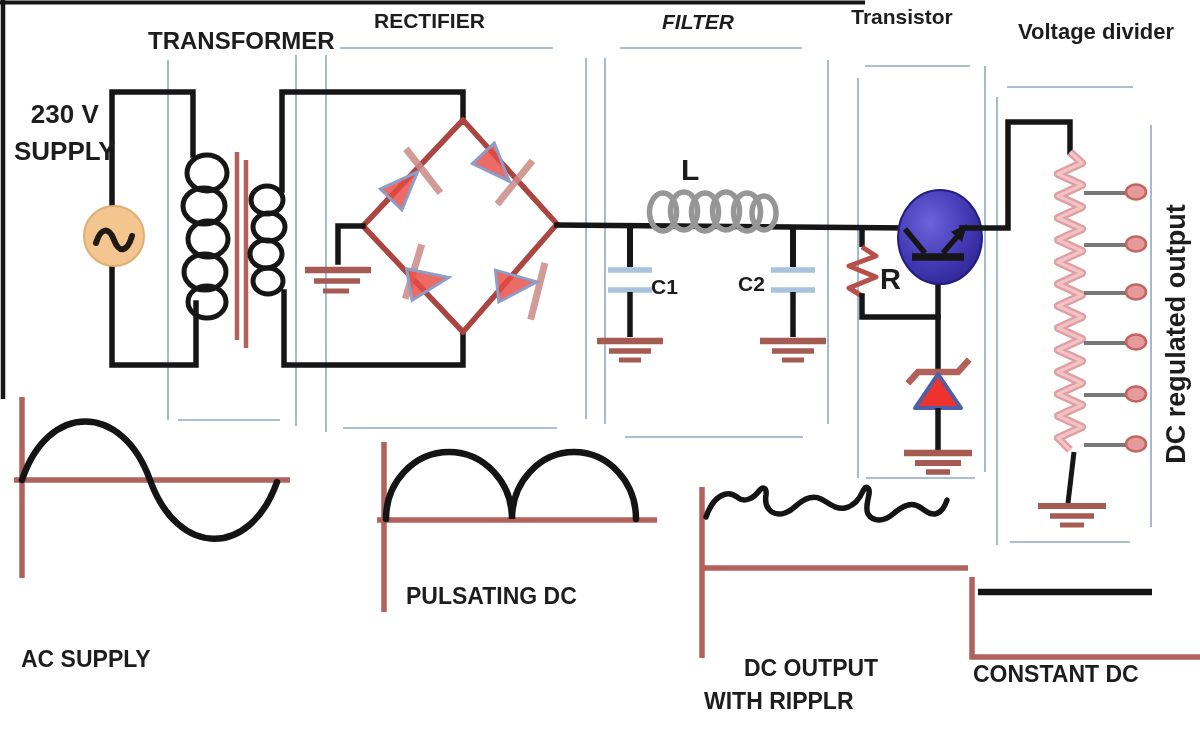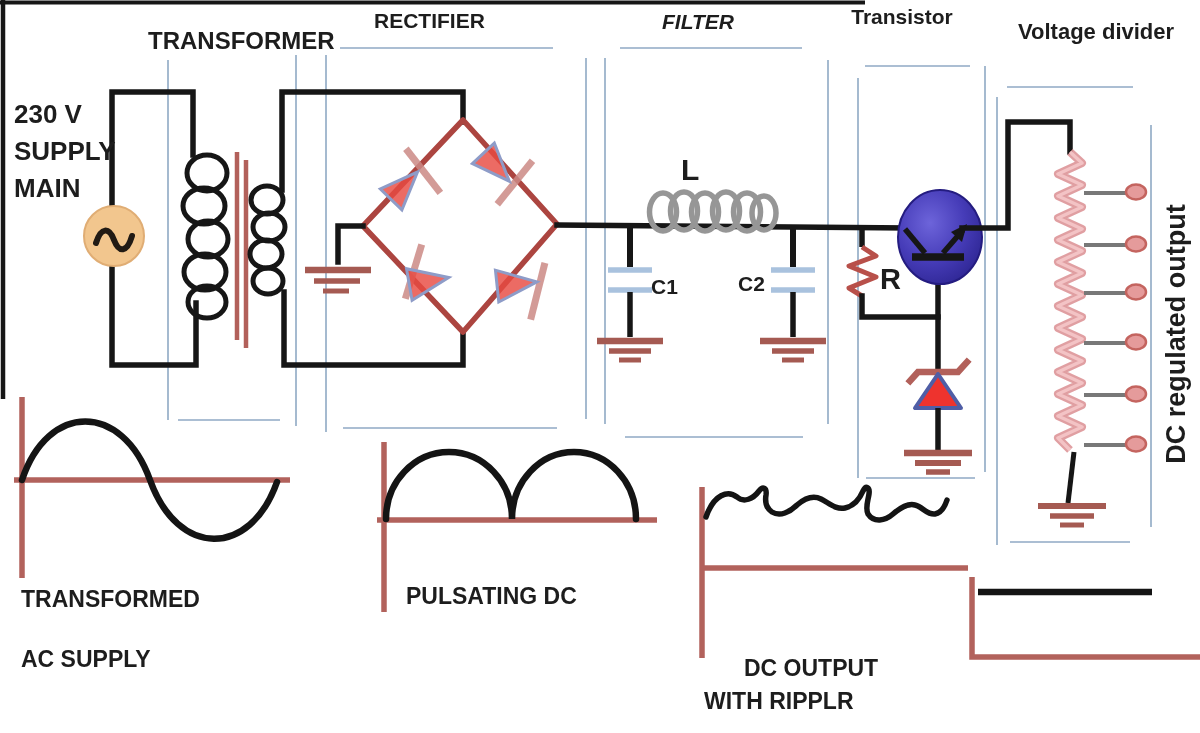--- a/index.html
+++ b/index.html
@@ -8,21 +8,21 @@
     font-family:"Liberation Sans", sans-serif;
   }
   svg{position:absolute;left:0;top:0;}
   .lbl{
     position:absolute;color:#1d1d1d;font-weight:bold;white-space:nowrap;
     font-family:"Liberation Sans", sans-serif;line-height:1.1;
   }
   .sec{font-size:21px;}
   .wave-lbl{font-size:23px;}
   .comp{font-size:21px;}
-  .supply-block div{font-size:26px;line-height:37px;}
+  .supply-block div{font-size:26px;line-height:37px;text-align:center;}
   .reg-block{text-align:center;line-height:31px;}
   .vert{
     width:300px;height:36px;text-align:center;font-size:27px;
     transform:rotate(-90deg);transform-origin:center center;
   }
 </style>
 </head>
 <body>
 
 <div class="stage">
@@ -262,29 +262,28 @@
   <div class="lbl sec" style="left:374px;top:9px;">RECTIFIER</div>
   <div class="lbl sec" style="left:662px;top:10px;font-style:italic;">FILTER</div>
   <div class="lbl sec reg-block" style="left:843px;top:1px;width:118px;">
     <div>Transistor</div>
   </div>
   <div class="lbl" style="left:1018px;top:20px;font-size:22px;">Voltage divider</div>
 
   <div class="lbl supply-block" style="left:14px;top:96px;">
     <div>230 V</div>
     <div>SUPPLY</div>
-    <div>MAIN</div>
   </div>
 
   <div class="lbl" style="left:681px;top:153px;font-size:30px;">L</div>
   <div class="lbl comp" style="left:651px;top:275px;">C1</div>
   <div class="lbl comp" style="left:738px;top:272px;">C2</div>
   <div class="lbl" style="left:880px;top:264px;font-size:29px;">R</div>
 
   <div class="lbl vert" style="left:1030px;top:316px;">DC regulated output</div>
 
-  <div class="lbl wave-lbl" style="left:21px;top:587px;">TRANSFORMED</div>
   <div class="lbl wave-lbl" style="left:21px;top:647px;">AC SUPPLY</div>
   <div class="lbl wave-lbl" style="left:406px;top:584px;">PULSATING DC</div>
   <div class="lbl wave-lbl" style="left:704px;top:656px;margin-left:40px;">DC OUTPUT</div>
   <div class="lbl wave-lbl" style="left:704px;top:689px;">WITH RIPPLR</div>
+  <div class="lbl wave-lbl" style="left:973px;top:662px;">CONSTANT DC</div>
 
 </div>
 
 </body></html>

